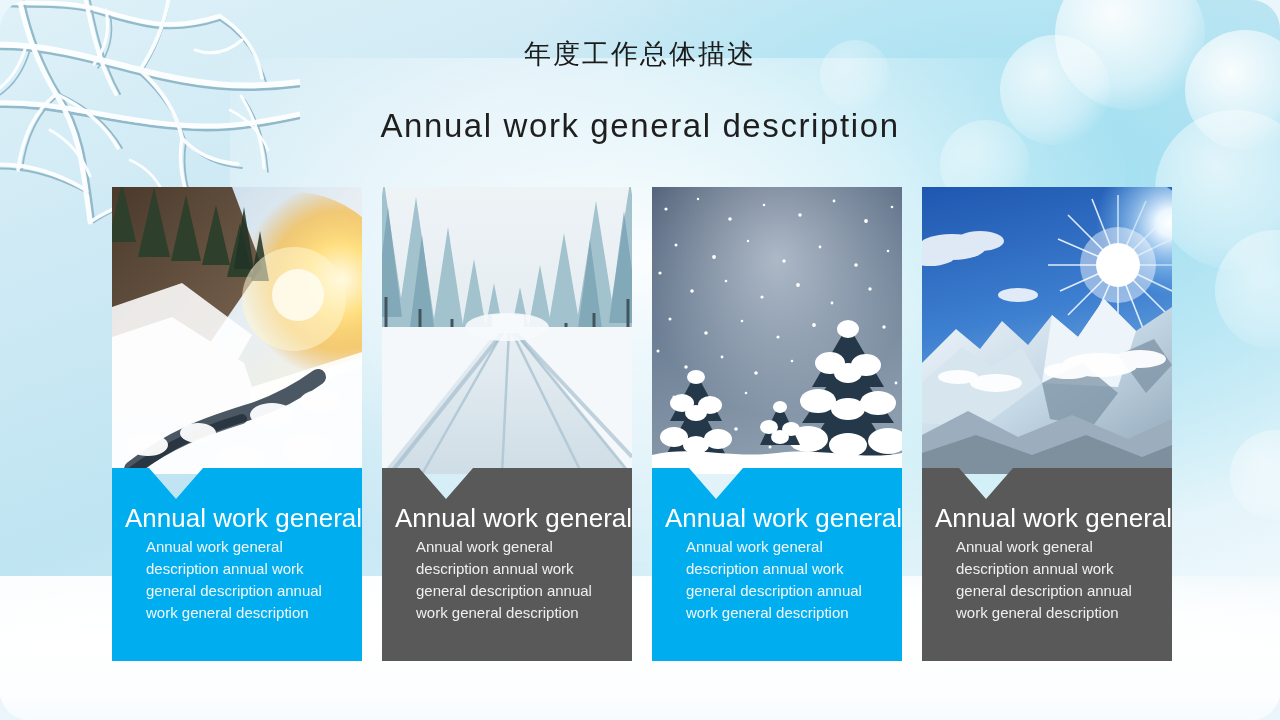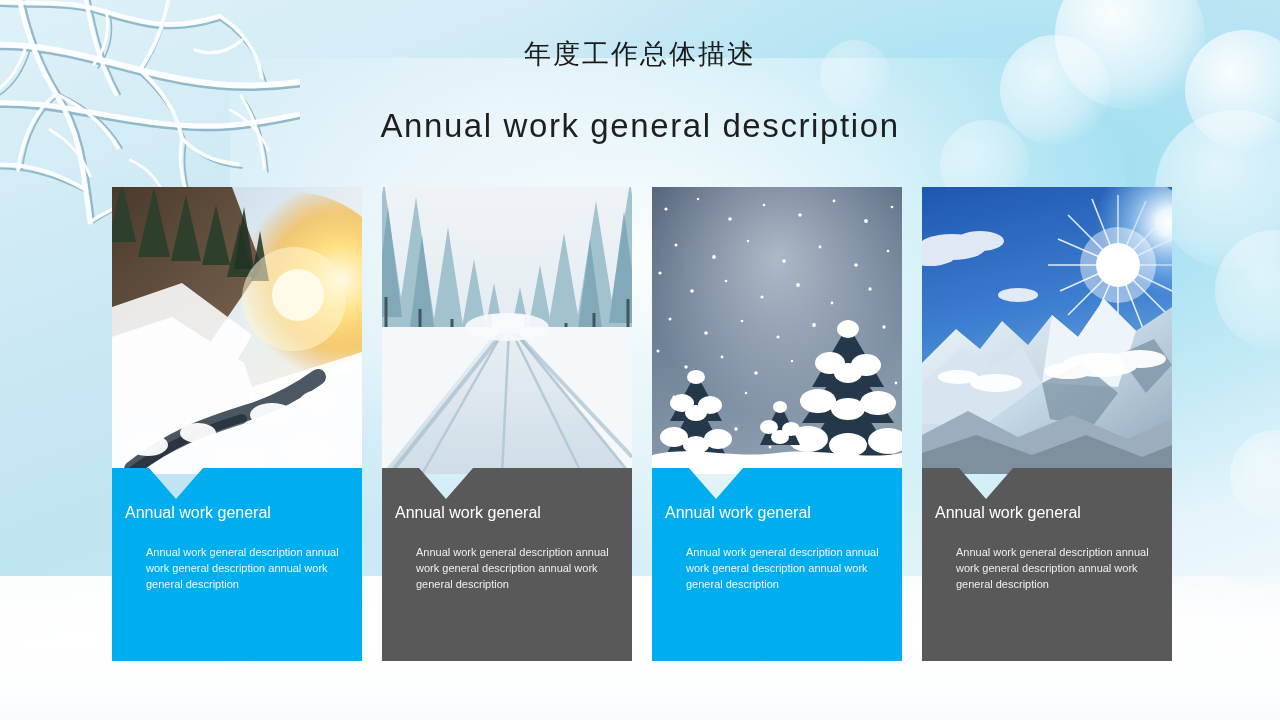--- a/index.html
+++ b/index.html
@@ -4,21 +4,21 @@
 <style>
   * { margin:0; padding:0; box-sizing:border-box; }
   html,body { width:1280px; height:720px; overflow:hidden; }
   body {
     font-family:"Liberation Sans", sans-serif;
     position:relative;
     background:#eaf6fb;
   }
 
   
-  #slide { position:absolute; inset:0; overflow:hidden; }
+  #slide { position:absolute; inset:0; overflow:hidden;border-radius:29px; }
 
   .bg-base{
     position:absolute; inset:0;
     background:
       linear-gradient(160deg,#dff1f8 0%,#cfeaf5 22%,#bfe4f2 48%,#d8f0f8 70%,#eef8fc 88%,#ffffff 100%);
   }
   
   .bg-cyan{
     position:absolute; left:38%; top:-12%; width:75%; height:85%;
     background:radial-gradient(ellipse at 55% 45%, rgba(150,221,240,.85) 0%, rgba(165,226,242,.55) 38%, rgba(190,233,245,0) 72%);
@@ -71,26 +71,26 @@
 
   .panel{
     position:absolute; left:0; top:281px; width:100%; height:193px;
     clip-path:polygon(0 0, 37px 0, 64px 31px, 91px 0, 100% 0, 100% 100%, 0 100%);
   }
   .panel.blue{ background:#00aeef; }
   .panel.gray{ background:#595959; }
 
   .card-head{
     position:absolute; left:13px; top:36px; right:6px;
-    color:#ffffff; font-size:16px; line-height:1.1;
+    color:#ffffff; font-size:26px; line-height:1.1;
     white-space:nowrap;
   }
   .card-body{
-    position:absolute; left:34px; top:76px; right:10px;
-    color:#f2f7f9; font-size:11px; line-height:1.46;
+    position:absolute; left:34px; top:68px; right:10px;
+    color:#f2f7f9; font-size:15px; line-height:1.46;
   }
   .card .panel.gray .card-body{ color:#efefef; }
 </style>
 </head>
 <body>
 
 <div id="slide">
 
   <div class="bg-base"></div>
   <div class="bg-cyan"></div>

